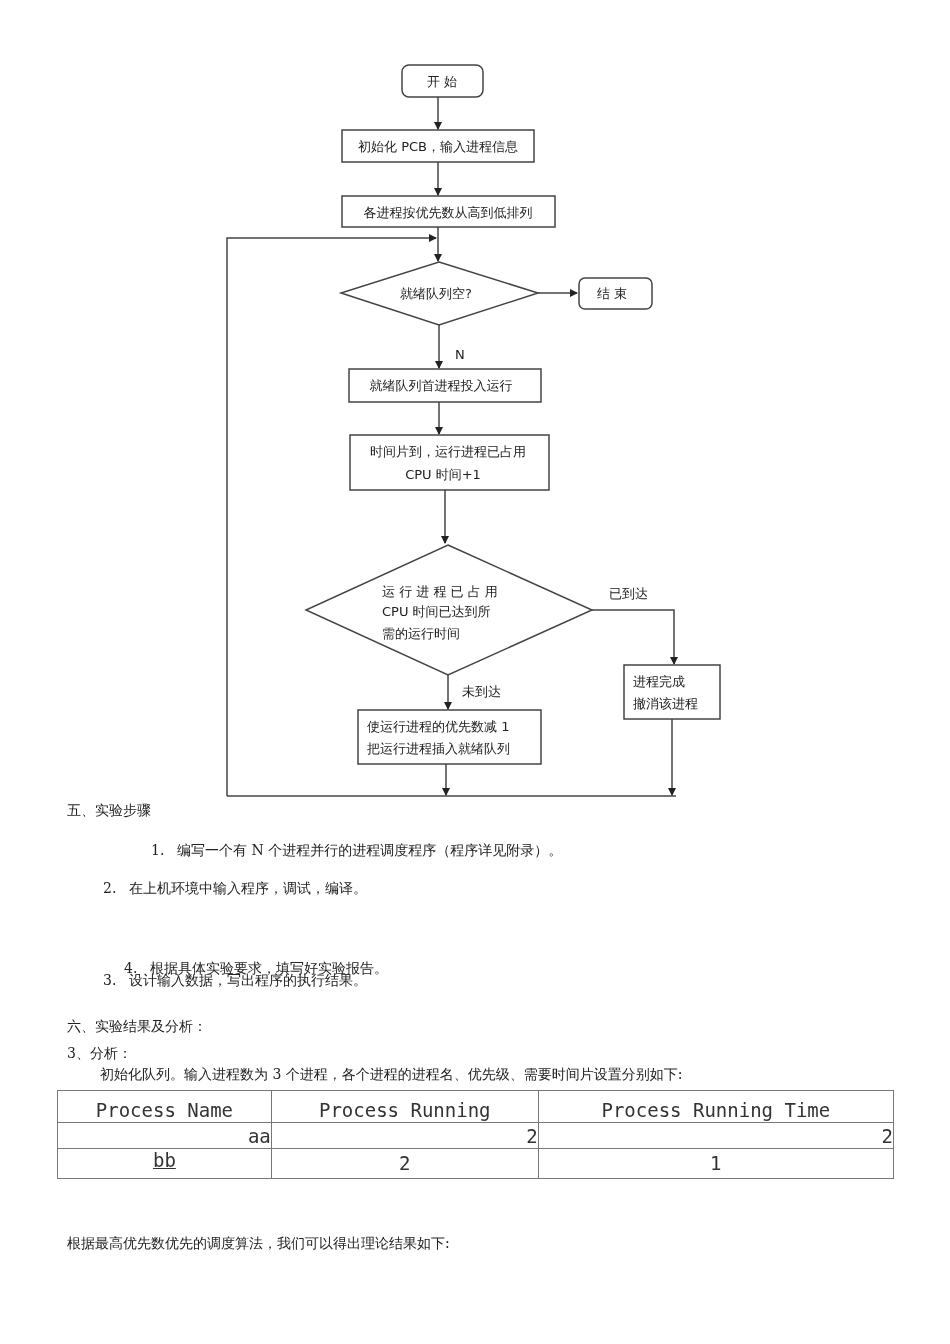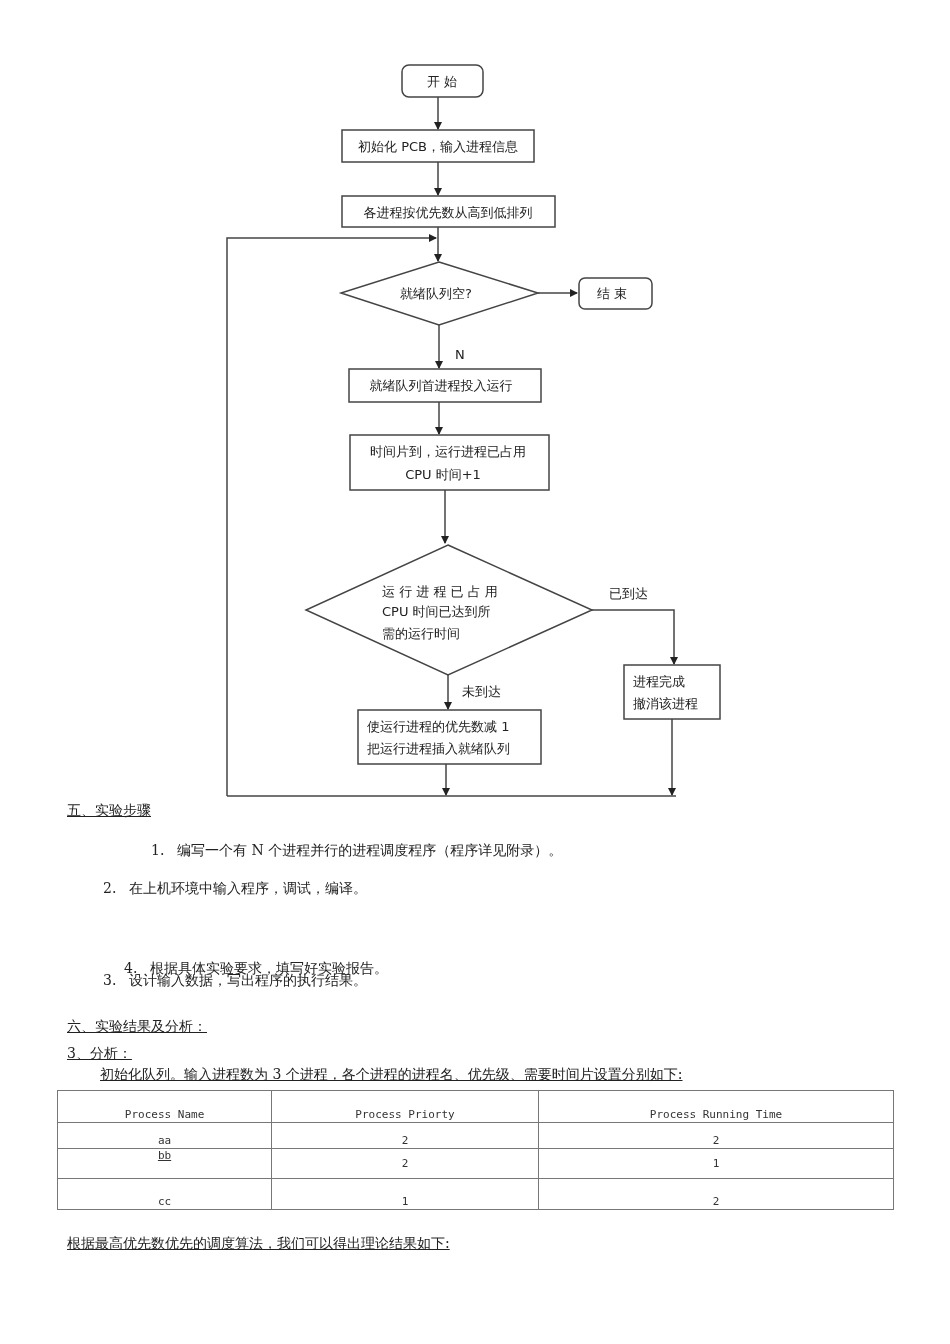--- a/index.html
+++ b/index.html
@@ -1,28 +1,28 @@
 <!DOCTYPE html>
 <html><head>
   <meta charset="utf-8">
   <style>
     html, body { margin: 0; padding: 0; background: #ffffff; }
     body { width: 950px; height: 1344px; position: relative; overflow: hidden;
            font-family: "DejaVu Serif", "Liberation Serif", serif; color: #222; }
     #flow { position: absolute; left: 0; top: 0; width: 950px; height: 810px; }
     #flow text { font-family: "DejaVu Sans", "Liberation Sans", sans-serif; font-size: 13px; fill: #222; }
-    .sec { position: absolute; left: 67px; font-size: 14px; text-decoration: underline; }
+    .sec { position: absolute; left: 67px; font-size: 14px; }
     .step { position: absolute; left: 103px; font-size: 14px; }
     .step .num { display: inline-block; width: 26px; }
     table.proc { position: absolute; left: 57px; top: 1090px; width: 837px; border-collapse: collapse;
-                 font-family: "DejaVu Sans Mono", "Liberation Mono", monospace; font-size: 11px; padding-left: 28px; }
+                 font-family: "DejaVu Sans Mono", "Liberation Mono", monospace; font-size: 19px; padding-left: 28px; }
     table.proc td, table.proc th { border: 1px solid #777; text-align: center; font-weight: normal;
                  vertical-align: bottom; padding: 0 0 1px 0; color: #333; }
     table.proc th { height: 30px; }
-    table.proc tr.r0 td { height: 24px; }
+    table.proc tr.r0 td { height: 24px; text-align: right; }
     table.proc tr.r1 td { height: 28px; vertical-align: middle; }
     table.proc tr.r2 td { height: 29px; }
   </style>
 </head>
 <body>
 
 <svg id="flow" viewBox="0 0 950 810" xmlns="http://www.w3.org/2000/svg">
   <defs>
     <marker id="ah" markerWidth="8" markerHeight="8" refX="7" refY="4" orient="auto" markerUnits="userSpaceOnUse">
       <path d="M0,0 L8,4 L0,8 z" fill="#222"></path>
@@ -100,34 +100,29 @@
 </div>
 
 <div class="sec" style="top:1018px;">六、实验结果及分析：</div>
 <div class="sec" style="top:1045px;">3、分析：</div>
 <div class="sec" style="top:1066px;margin-left:33px;">初始化队列。输入进程数为 3 个进程，各个进程的进程名、优先级、需要时间片设置分别如下:</div>
 
 <table class="proc">
   <tbody>
       <tr>
     <th>Process Name</th>
-    <th>Process Priorty</th>
+    <th>Process Running</th>
     <th>Process Running Time</th>
   </tr>
   <tr class="r0">
     <td>aa</td>
     <td>2</td>
     <td>2</td>
   </tr>
   <tr class="r1">
     <td style="vertical-align:top;text-decoration:underline;">bb</td>
     <td>2</td>
     <td>1</td>
   </tr>
-  <tr class="r2">
-    <td>cc</td>
-    <td>1</td>
-    <td>2</td>
-  </tr>
 </tbody>
   </table>
 
 <div class="sec" style="top:1235px;">根据最高优先数优先的调度算法，我们可以得出理论结果如下:</div>
 
 </body></html>

